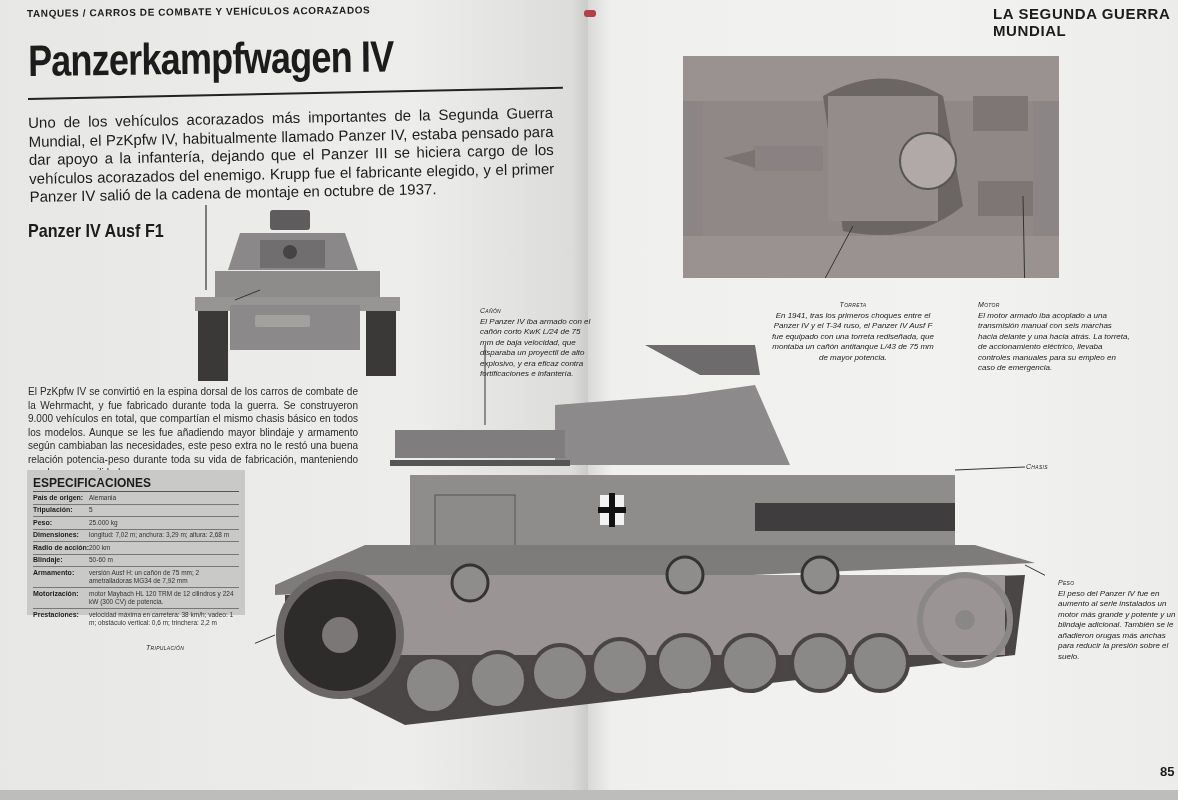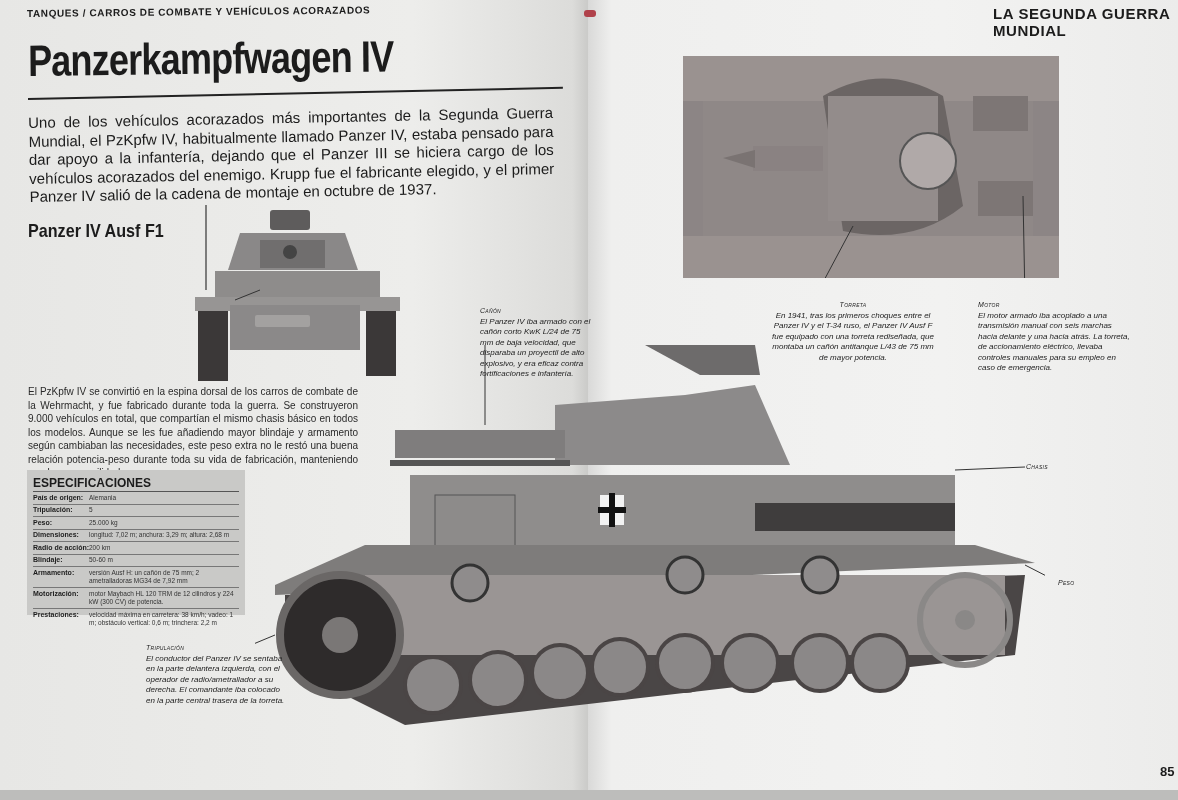--- a/index.html
+++ b/index.html
@@ -198,30 +198,30 @@
   <line x1="20" y1="290" x2="-40" y2="315" stroke="#333" stroke-width="1"></line>
   <line x1="770" y1="220" x2="805" y2="238" stroke="#333" stroke-width="1"></line>
 </svg>
 
 <div class="callout" style="left:432px; top:306px; width:115px;margin-left:48px;">
   <div class="callout-head">Cañón</div>
   <div>El Panzer IV iba armado con el cañón corto KwK L/24 de 75 mm de baja velocidad, que disparaba un proyectil de alto explosivo, y era eficaz contra fortificaciones e infantería.</div>
 </div>
 <div class="callout" style="left:146px; top:643px; width:140px;">
   <div class="callout-head">Tripulación</div>
-  <div>El conductor del Panzer IV se sentaba en la parte delantera izquierda, con el operador de radio/ametrallador a su derecha. El comandante iba colocado en la parte central trasera de la torreta.</div>
 </div>
 <div class="callout" style="left:768px; top:300px; width:170px;text-align:center;">
   <div class="callout-head">Torreta</div>
   <div>En 1941, tras los primeros choques entre el Panzer IV y el T-34 ruso, el Panzer IV Ausf F fue equipado con una torreta rediseñada, que montaba un cañón antitanque L/43 de 75 mm de mayor potencia.</div>
 </div>
 <div class="callout" style="left:978px; top:300px; width:152px;">
   <div class="callout-head">Motor</div>
   <div>El motor armado iba acoplado a una transmisión manual con seis marchas hacia delante y una hacia atrás. La torreta, de accionamiento eléctrico, llevaba controles manuales para su empleo en caso de emergencia.</div>
 </div>
 <div class="callout" style="left:1026px; top:462px; width:130px;">
   <div class="callout-head">Chasis</div>
 </div>
 <div class="callout" style="left:1058px; top:578px; width:118px;">
   <div class="callout-head">Peso</div>
+  <div>El peso del Panzer IV fue en aumento al serle instalados un motor más grande y potente y un blindaje adicional. También se le añadieron orugas más anchas para reducir la presión sobre el suelo.</div>
 </div>
 
 <div class="page-number">85</div>
 
 </body></html>

